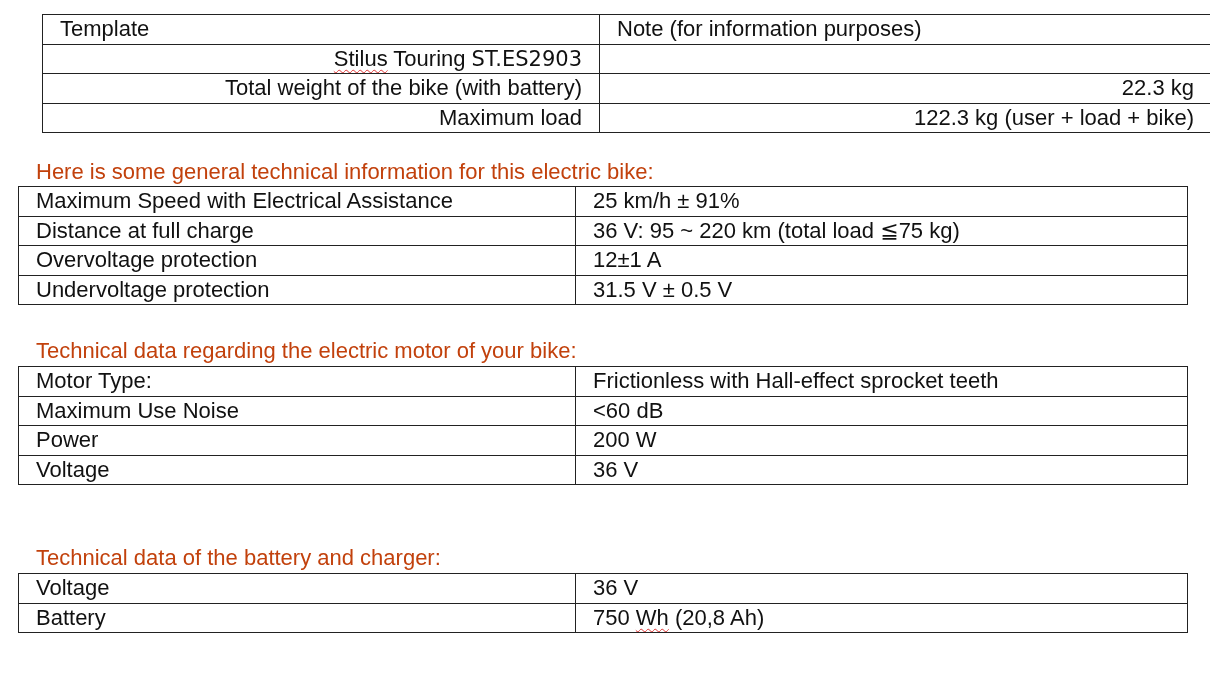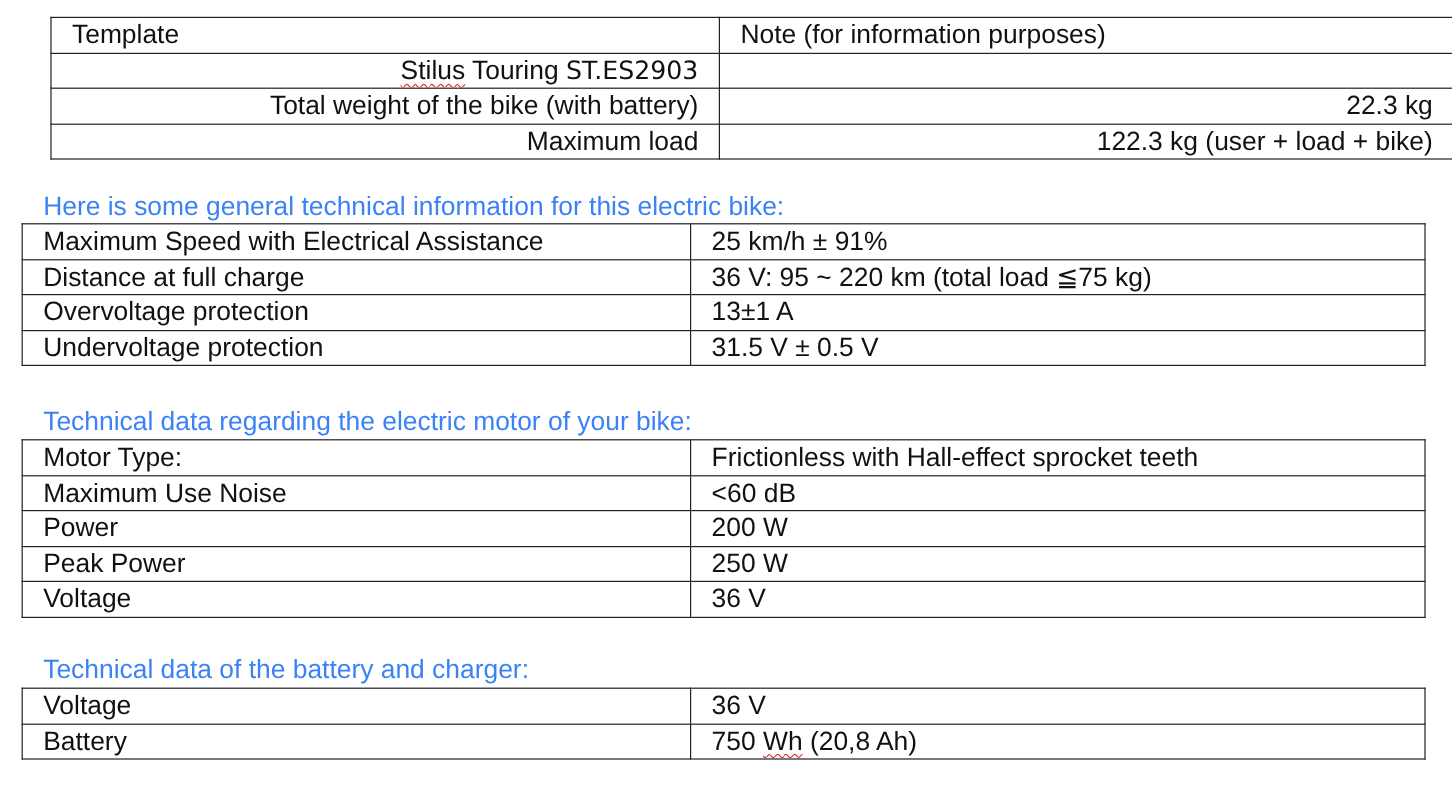--- a/index.html
+++ b/index.html
@@ -3,21 +3,21 @@
 <meta charset="utf-8">
 <style>
   html, body { margin:0; padding:0; background:#ffffff; }
   body { width:1210px; height:676px; position:relative; overflow:hidden;
          font-family:"Liberation Sans", sans-serif; color:#111; }
   table { position:absolute; left:18px; width:1170px; border-collapse:collapse; table-layout:fixed; }
   td { border:1.5px solid #222; padding:0 17px; height:28.5px; font-size:22px; line-height:28px;
        white-space:nowrap; overflow:hidden; }
   td.c1 { width:522px; }
   td.center { text-align:right; }
-  .caption { position:absolute; left:36px; font-size:22px; line-height:26px; color:#3b82f6; }
+  .caption { position:absolute; left:36px; font-size:22px; line-height:26px; color:#c2410c; }
   .squiggle { text-decoration: underline wavy #d33; text-decoration-thickness:1px; text-underline-offset:3px; }
   .model-code { font-family:"DejaVu Sans", sans-serif; font-size:21px; }
 </style>
 </head>
 <body>
 
 <table style="top:14px;margin-left:24px;">
   <tbody>
       <tr>
     <td class="c1">Template</td>
@@ -44,21 +44,21 @@
       <tr>
         <td class="c1">Maximum Speed with Electrical Assistance</td>
         <td>25 km/h ± 91%</td>
       </tr>
   <tr>
         <td class="c1">Distance at full charge</td>
         <td>36 V: 95 ~ 220 km (total load ≦75 kg)</td>
       </tr>
   <tr>
         <td class="c1">Overvoltage protection</td>
-        <td>13±1 A</td>
+        <td>12±1 A</td>
       </tr>
   <tr>
         <td class="c1">Undervoltage protection</td>
         <td>31.5 V ± 0.5 V</td>
       </tr>
 </tbody>
   </table>
 
 <div class="caption" style="top:338px;">Technical data regarding the electric motor of your bike:</div>
 <table style="top:366px;">
@@ -69,24 +69,20 @@
       </tr>
   <tr>
         <td class="c1">Maximum Use Noise</td>
         <td>&lt;60 dB</td>
       </tr>
   <tr>
         <td class="c1">Power</td>
         <td>200 W</td>
       </tr>
   <tr>
-        <td class="c1">Peak Power</td>
-        <td>250 W</td>
-      </tr>
-  <tr>
         <td class="c1">Voltage</td>
         <td>36 V</td>
       </tr>
 </tbody>
   </table>
 
 <div class="caption" style="top:545px;">Technical data of the battery and charger:</div>
 <table style="top:573px;">
   <tbody>
   <tr>

